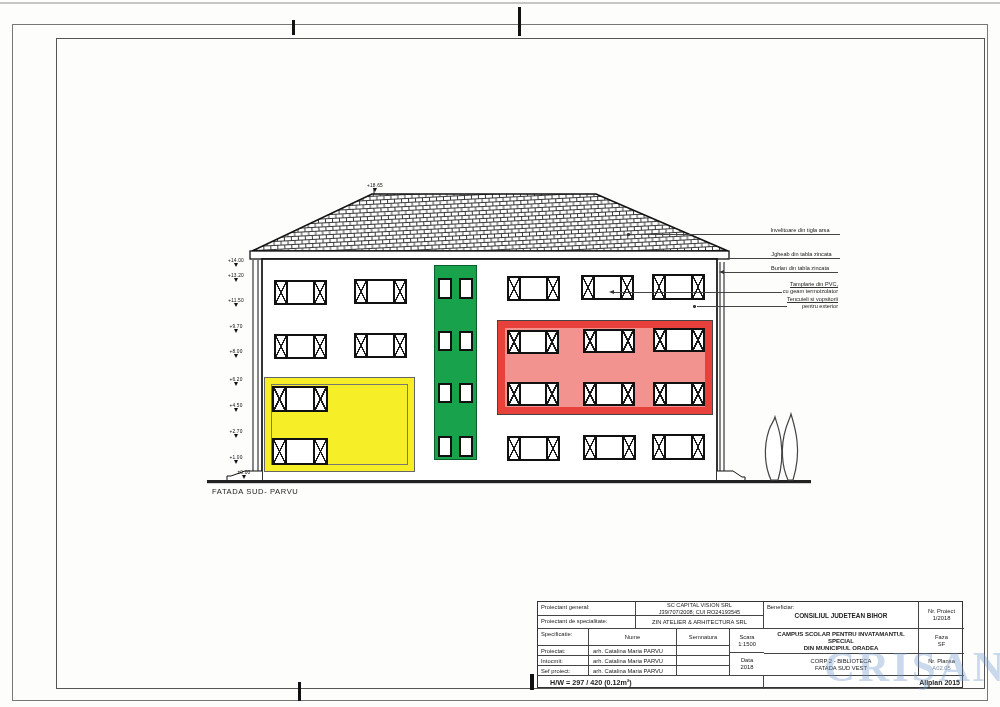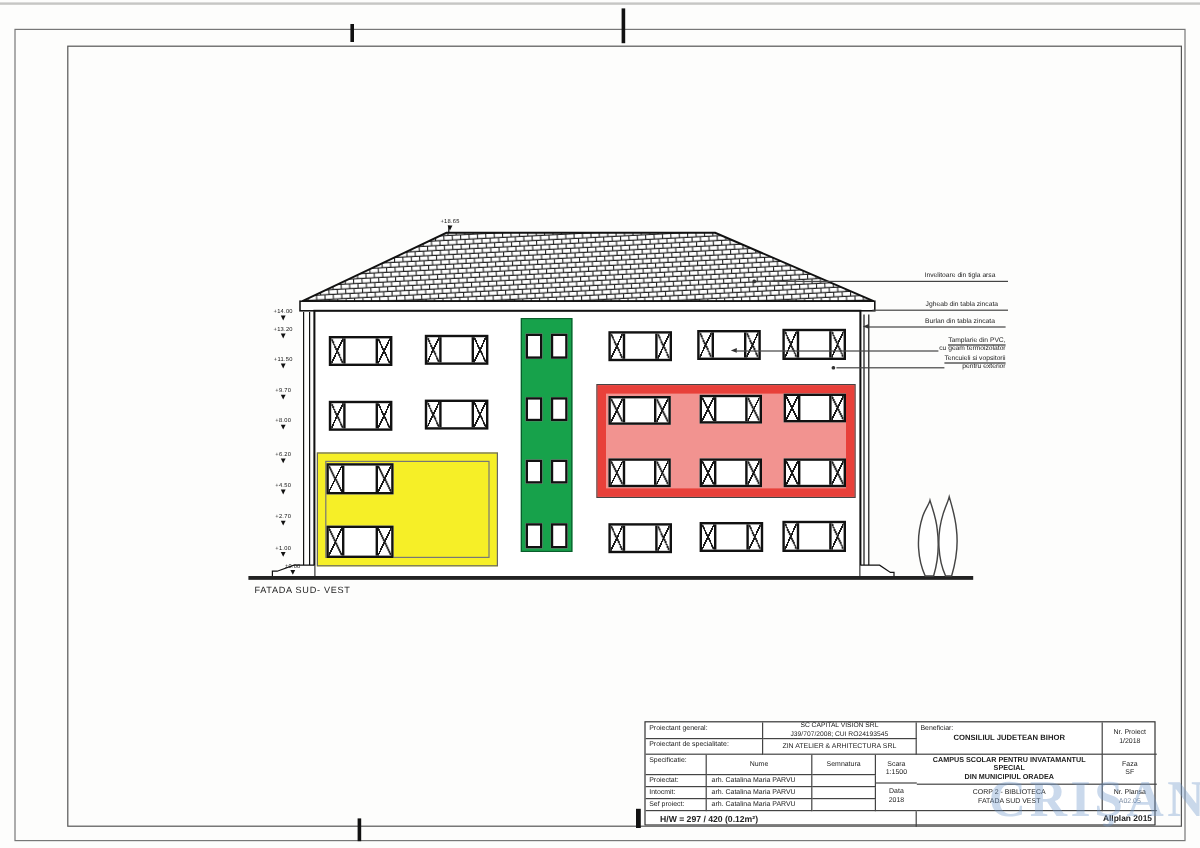--- a/index.html
+++ b/index.html
@@ -261,21 +261,21 @@
 <div class="lead" style="left:614px;top:292px;width:168px;"></div>
 <div class="arrow-l" style="left:609px;top:290px;"></div>
 
 <div class="ann-text" style="left:763px;top:296px;width:75px;text-align:right;">
   <span class="u">Tencuieli si vopsitorii</span><br>
   <span>pentru exterior</span>
 </div>
 <div class="lead" style="left:697px;top:306px;width:90px;"></div>
 <div class="dot" style="left:693px;top:305px;"></div>
 
-<div class="facade-label" style="left:212px;top:487px;">FATADA SUD- VEST</div>
+<div class="facade-label" style="left:212px;top:487px;">FATADA SUD- PARVU</div>
 
 <div class="abs" id="title-block">
   <div class="cell br bb lbl" style="left:0;top:0;width:98px;height:14px;">Proiectant general:</div>
   <div class="cell br bb cc two" style="left:98px;top:0;width:128px;height:14px;font-size:5.6px;line-height:6.4px;">
     <span>SC CAPITAL VISION SRL</span>
     <span>J39/707/2008; CUI RO24193545</span>
   </div>
   <div class="cell br bb lbl" style="left:0;top:14px;width:98px;height:13px;">Proiectant de specialitate:</div>
   <div class="cell br bb cc" style="left:98px;top:14px;width:128px;height:13px;">ZIN ATELIER &amp; ARHITECTURA SRL</div>
 

